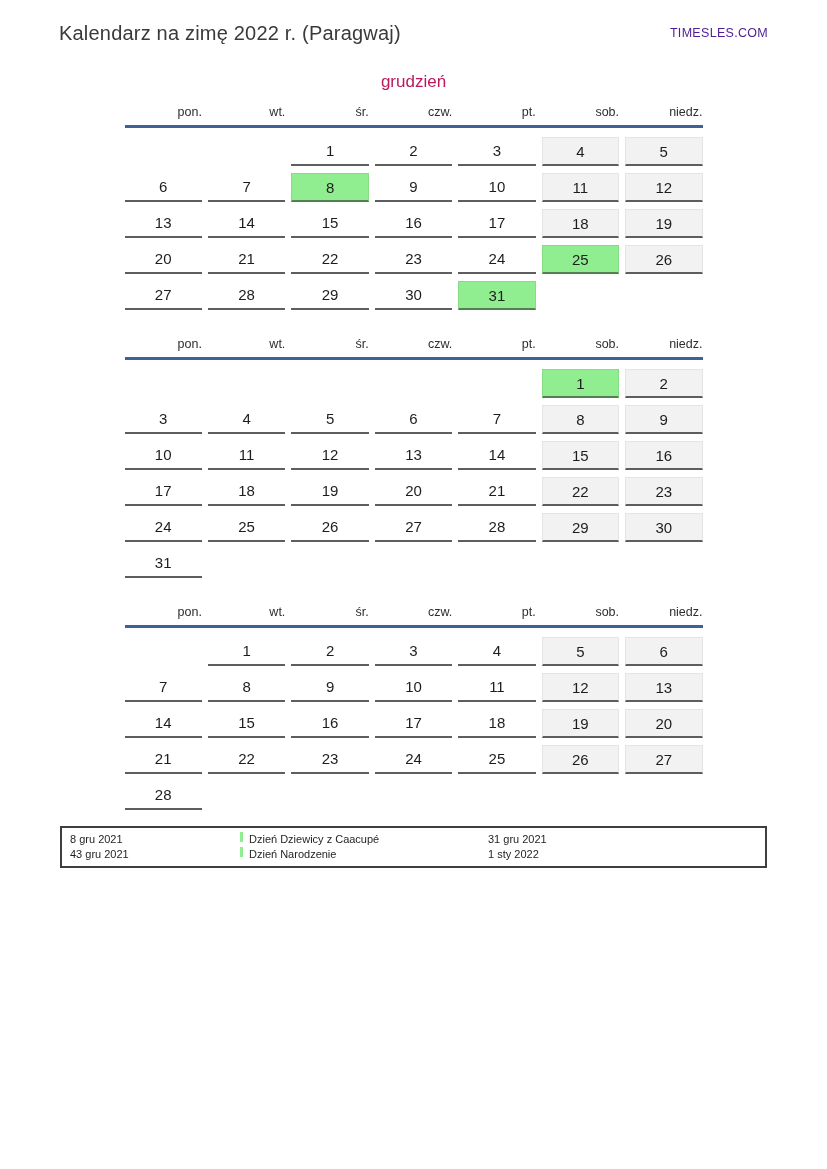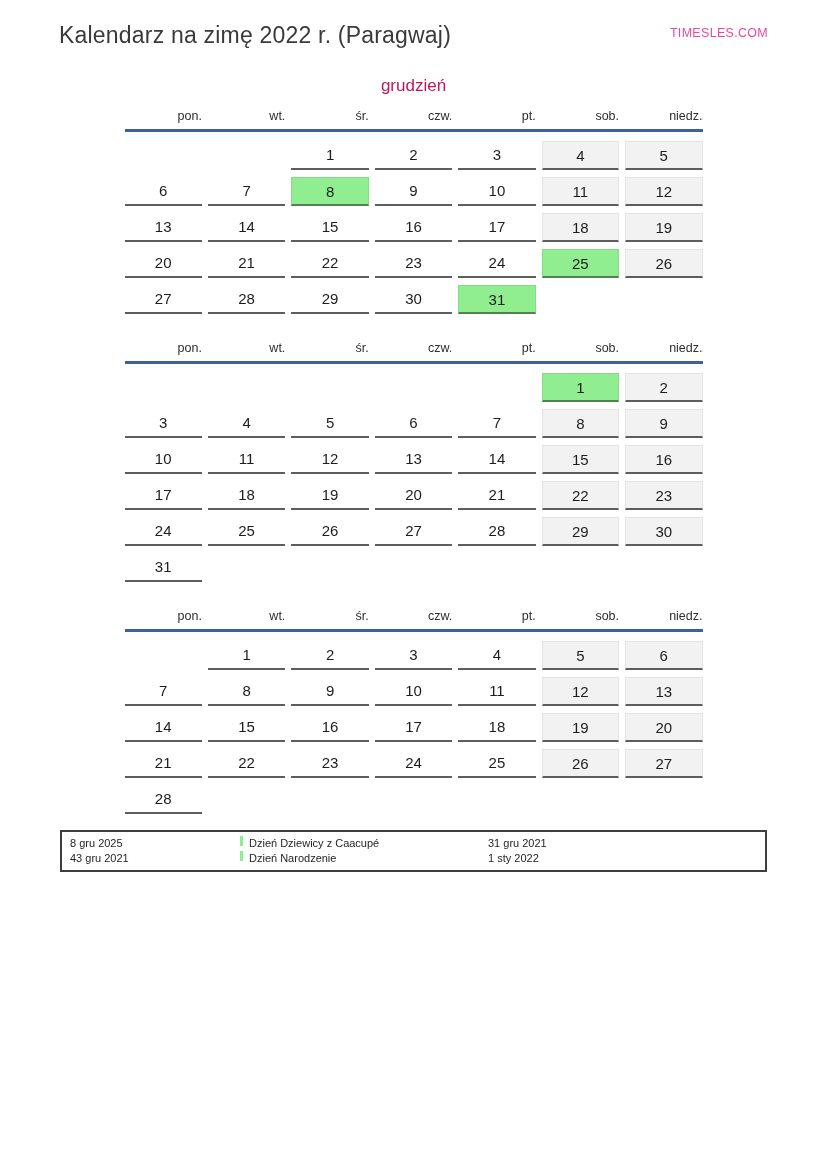--- a/index.html
+++ b/index.html
@@ -1,22 +1,22 @@
 <!DOCTYPE html>
 <html><head>
 <meta charset="utf-8">
 <style>
   html,body{margin:0;padding:0;background:#fff;}
   body{width:827px;height:1169px;font-family:"Liberation Sans",sans-serif;color:#333;position:relative;overflow:hidden;}
   .page{width:827px;height:1169px;background:#ffffff;}
 
   
   .hdr{display:flex;justify-content:space-between;align-items:flex-start;padding:22px 59px 0 59px;}
-  .hdr h1{margin:0;font-size:23px;font-weight:normal;color:#3a3a3a;letter-spacing:.2px;}
-  .site-link{font-size:12.5px;color:#ec4899;text-decoration:none;font-weight:normal;letter-spacing:.3px;margin-top:4px;}
+  .hdr h1{margin:0;font-size:20px;font-weight:normal;color:#3a3a3a;letter-spacing:.2px;}
+  .site-link{font-size:12.5px;color:#4c1d95;text-decoration:none;font-weight:normal;letter-spacing:.3px;margin-top:4px;}
 
   
   .cal{width:578px;margin:0 auto;}
   .month{margin-top:27px;}
   .month-title{text-align:center;font-size:17px;color:#be185d;margin:0 0 13px 0;font-weight:normal;}
   .wdrow{display:grid;grid-template-columns:repeat(7,1fr);column-gap:6px;margin-bottom:6px;}
   .wd{text-align:right;font-size:12.5px;color:#2e2e2e;}
   .hline{height:3px;background:#3e6296;margin-bottom:9px;}
   .grid{display:grid;grid-template-columns:repeat(7,1fr);column-gap:6px;row-gap:7px;}
   .cell{height:29px;line-height:27px;text-align:center;font-size:15px;color:#1d1d1d;box-sizing:border-box;}
@@ -196,21 +196,21 @@
           <div class="cell c-e"></div>
           <div class="cell c-e"></div>
           <div class="cell c-e"></div>
           <div class="cell c-e"></div>
         </div>
     </div>
   </div>
 
   <div class="legend">
       <div class="lg-col">
-        <div>8 gru 2025</div>
+        <div>8 gru 2021</div>
         <div>43 gru 2021</div>
       </div>
       <div class="lg-col">
         <div class="lg-name">
           <span class="lg-bar"></span>
           <span>Dzień Dziewicy z Caacupé</span>
         </div>
         <div class="lg-name">
           <span class="lg-bar"></span>
           <span>Dzień Narodzenie</span>

